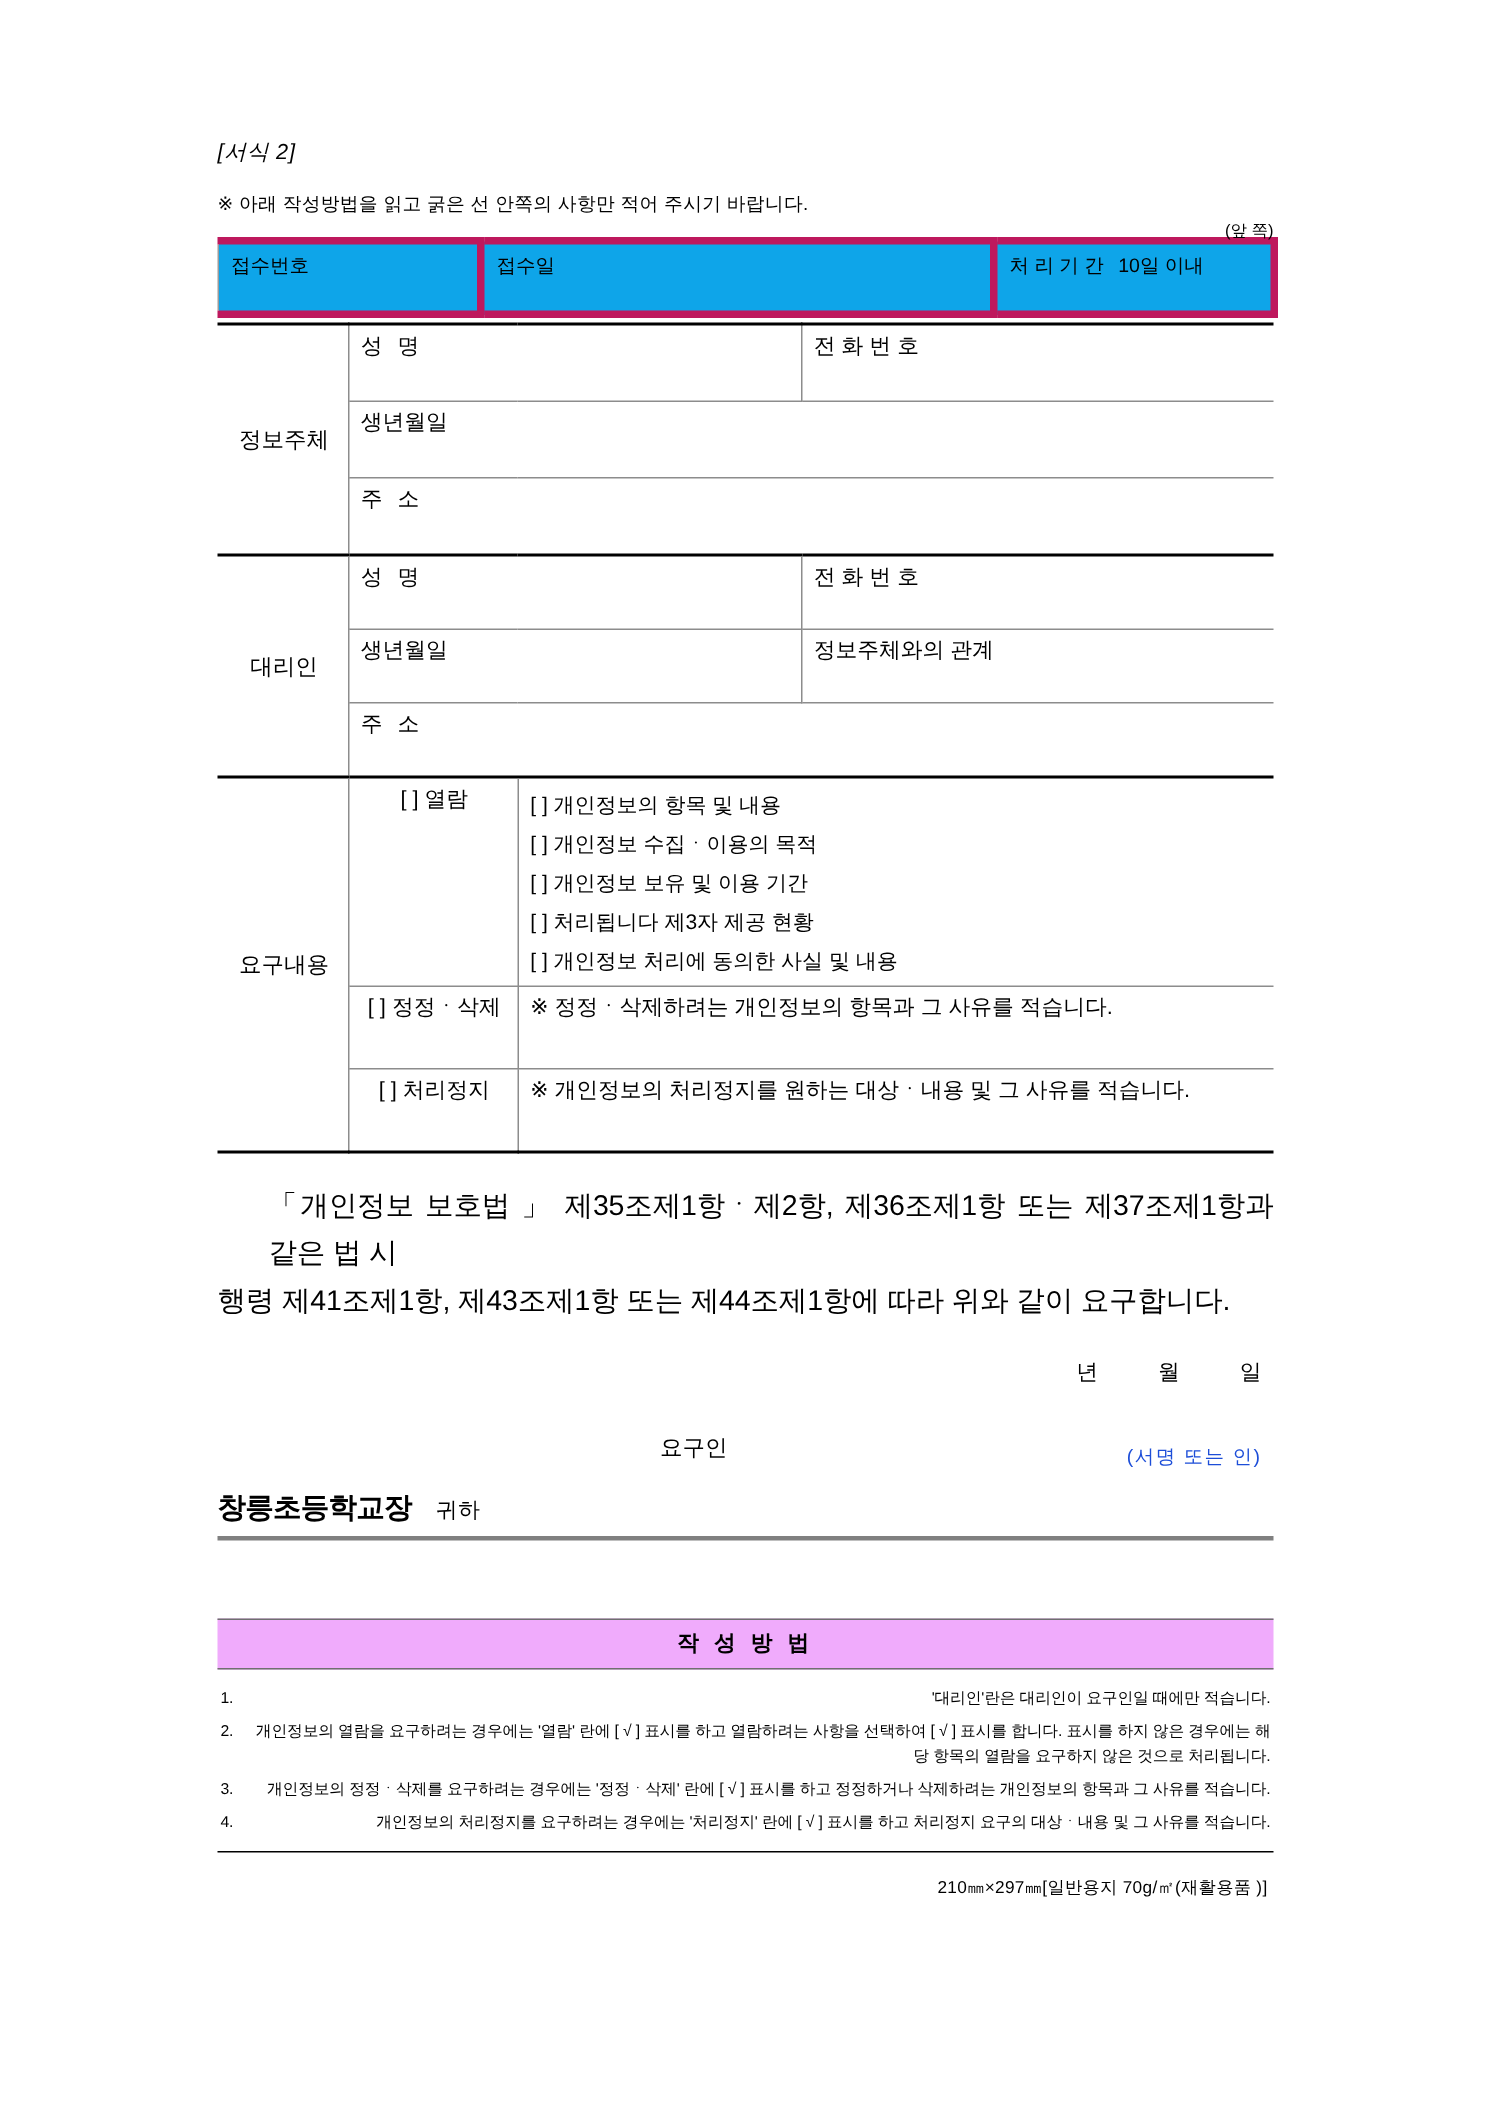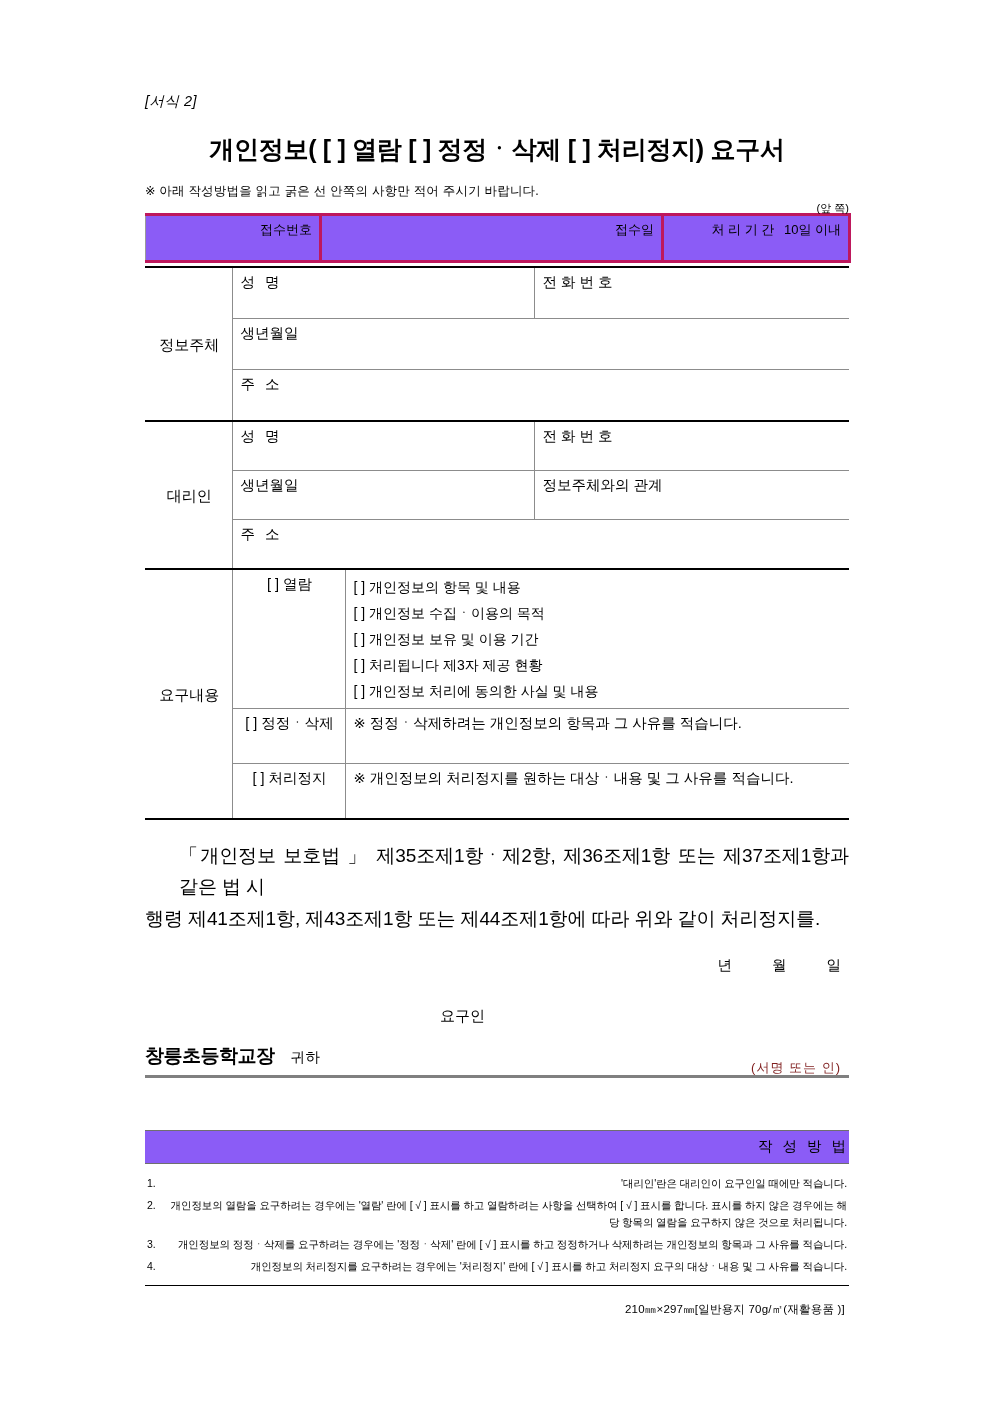--- a/index.html
+++ b/index.html
@@ -57,28 +57,27 @@
     font-size: 11px;
   }
 
   
   table.tbl {
     border-collapse: collapse;
     width: 704px;
     table-layout: fixed;
   }
   table.receipt td {
-    background: #8b5cf6;
-    border: 3px solid #be185d;
+    background: #0ea5e9;
+    border: 5px solid #be185d;
     font-size: 13px;
     padding: 5px 7px 5px 8px;
     vertical-align: top;
     height: 34px;
     line-height: 1.45;
-    text-align: right;
   }
   table.receipt td.c1 { border-left: 1px solid #9a9a9a; }
   .sp { letter-spacing: 3px; }
 
   
   table.main {
     margin-top: 3px;
     border-top: 2px solid #000;
     border-bottom: 2px solid #000;
   }
@@ -148,23 +147,22 @@
     position: absolute;
     left: 295px;
     top: 16px;
     font-size: 15px;
   }
   .sign-note {
     position: absolute;
     right: 8px;
     top: 22px;
     font-size: 13px;
-    color: #7f1d1d;
+    color: #1d4ed8;
     letter-spacing: 1px;
-    margin-top: 46px;
   }
 
   
   .addressee {
     margin-top: 6px;
     font-size: 19px;
     font-weight: bold;
     letter-spacing: -0.5px;
   }
   .addressee .honorific {
@@ -175,27 +173,28 @@
   }
   .rule-thick {
     margin-top: 6px;
     height: 3px;
     background: #808080;
   }
 
   
   .instr-wrap { margin-top: 52px; }
   .instr-head {
-    background: #8b5cf6;
+    background: #f0abfc;
     border-top: 1px solid #6f6f6f;
     border-bottom: 1px solid #6f6f6f;
-    text-align: right;
+    text-align: center;
     font-size: 14.5px;
     padding: 6px 0 7px 0;
     letter-spacing: 3px;
+    font-weight: bold;
   }
   .instr-body {
     border-bottom: 1px solid #000;
     padding: 6px 2px 10px 2px;
   }
   .instr-item {
     font-size: 10.5px;
     line-height: 1.62;
     margin-top: 5px;
     letter-spacing: -0.1px;
@@ -217,21 +216,20 @@
     letter-spacing: 0.2px;
   }
 </style>
 </head>
 <body>
 
 <div class="page">
 
   <div class="form-id">[서식 2]</div>
 
-  <div class="doc-title">개인정보( [  ] 열람  [  ] 정정ㆍ삭제  [  ] 처리정지) 요구서</div>
 
   <div class="notice-row">
     <div class="notice-text">※ 아래 작성방법을 읽고 굵은 선 안쪽의 사항만 적어 주시기 바랍니다.</div>
     <div class="page-side">(앞 쪽)</div>
   </div>
 
   <table class="tbl receipt">
     <colgroup>
         <col style="width:175px">
         <col style="width:342px">
@@ -323,21 +321,21 @@
       <tr>
         <td class="req-kind" style="height:46px">[  ] 처리정지</td>
         <td class="req-desc noright" colspan="2">※ 개인정보의 처리정지를 원하는 대상ㆍ내용 및 그 사유를 적습니다.</td>
       </tr>
 
     </tbody>
   </table>
 
   <div class="legal">
     <div class="indent">「개인정보 보호법 」 제35조제1항ㆍ제2항, 제36조제1항 또는 제37조제1항과 같은 법 시</div>
-    <div>행령 제41조제1항, 제43조제1항 또는 제44조제1항에 따라 위와 같이 처리정지를.</div>
+    <div>행령 제41조제1항, 제43조제1항 또는 제44조제1항에 따라 위와 같이 요구합니다.</div>
   </div>
 
   <div class="date-line">
     <span>년</span>
     <span>월</span>
     <span>일</span>
   </div>
 
   <div class="signer-row">
     <div class="signer-label">요구인</div>

